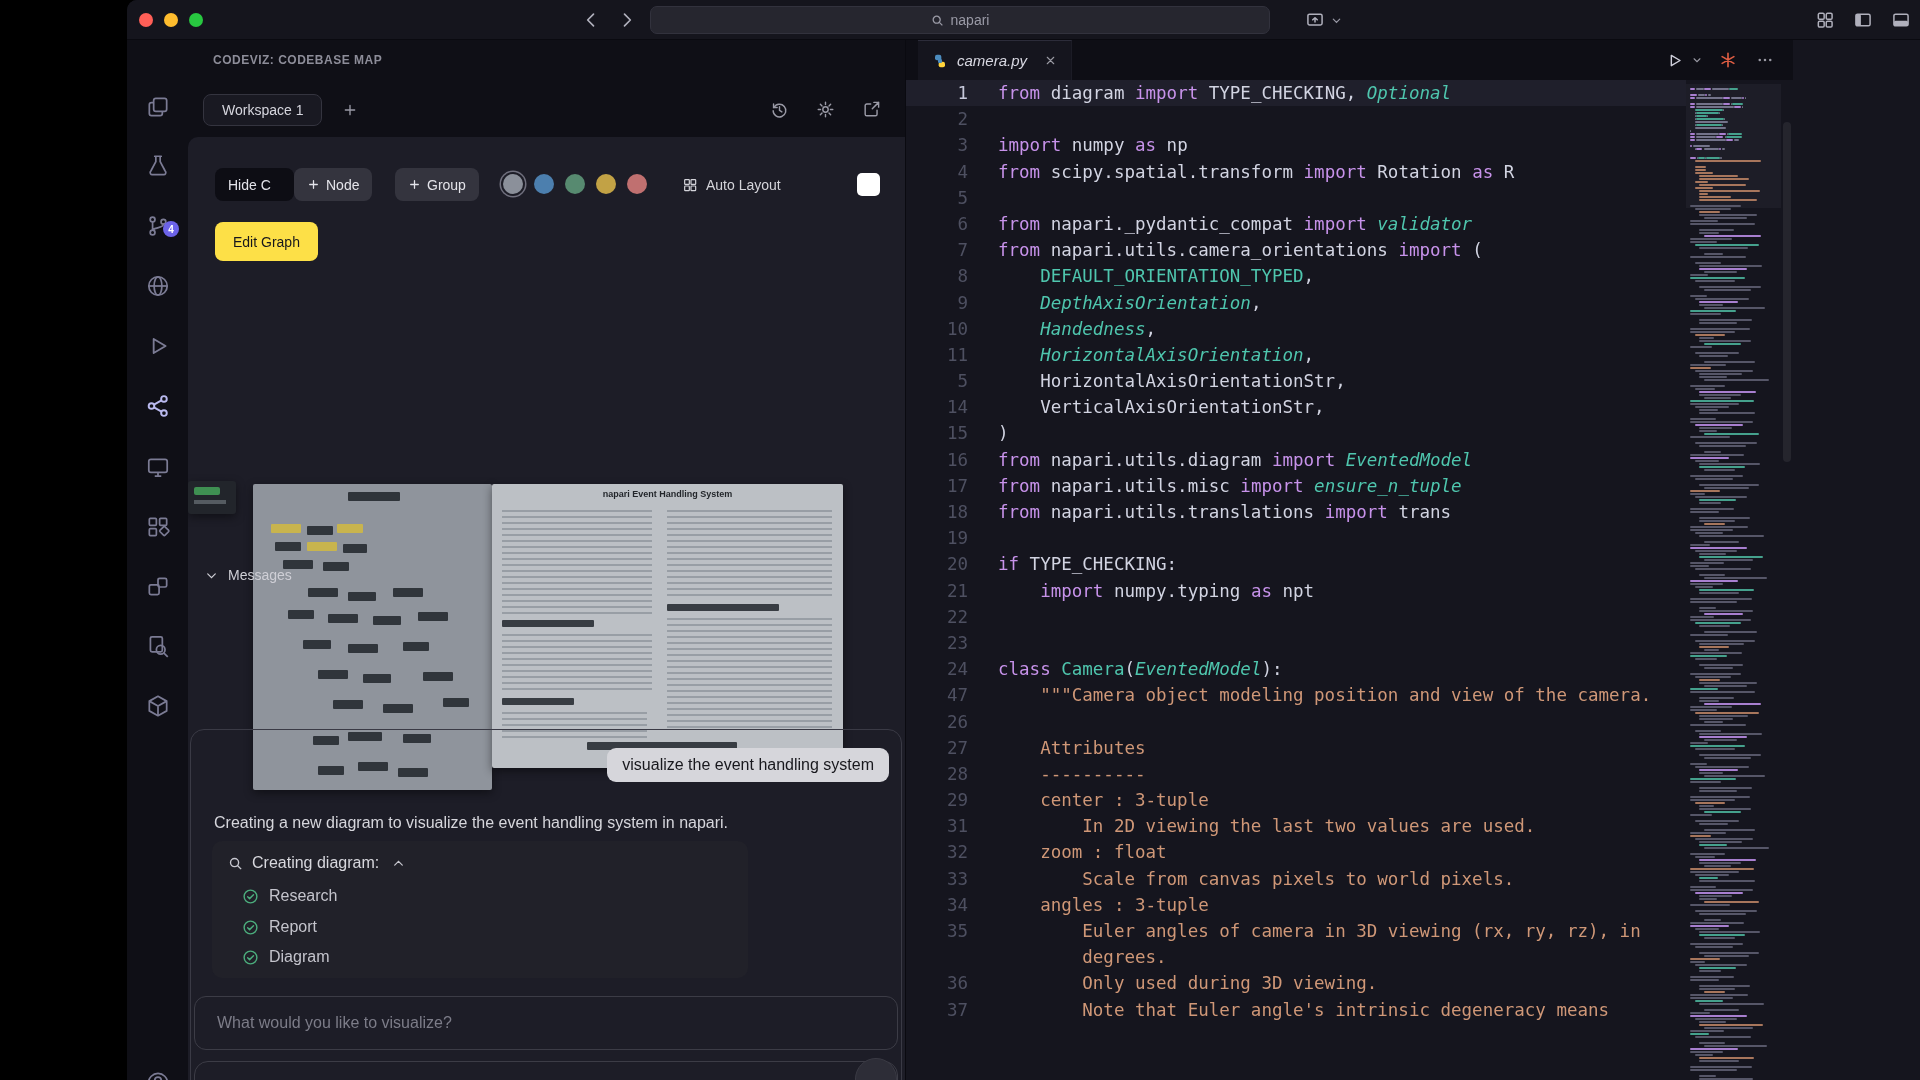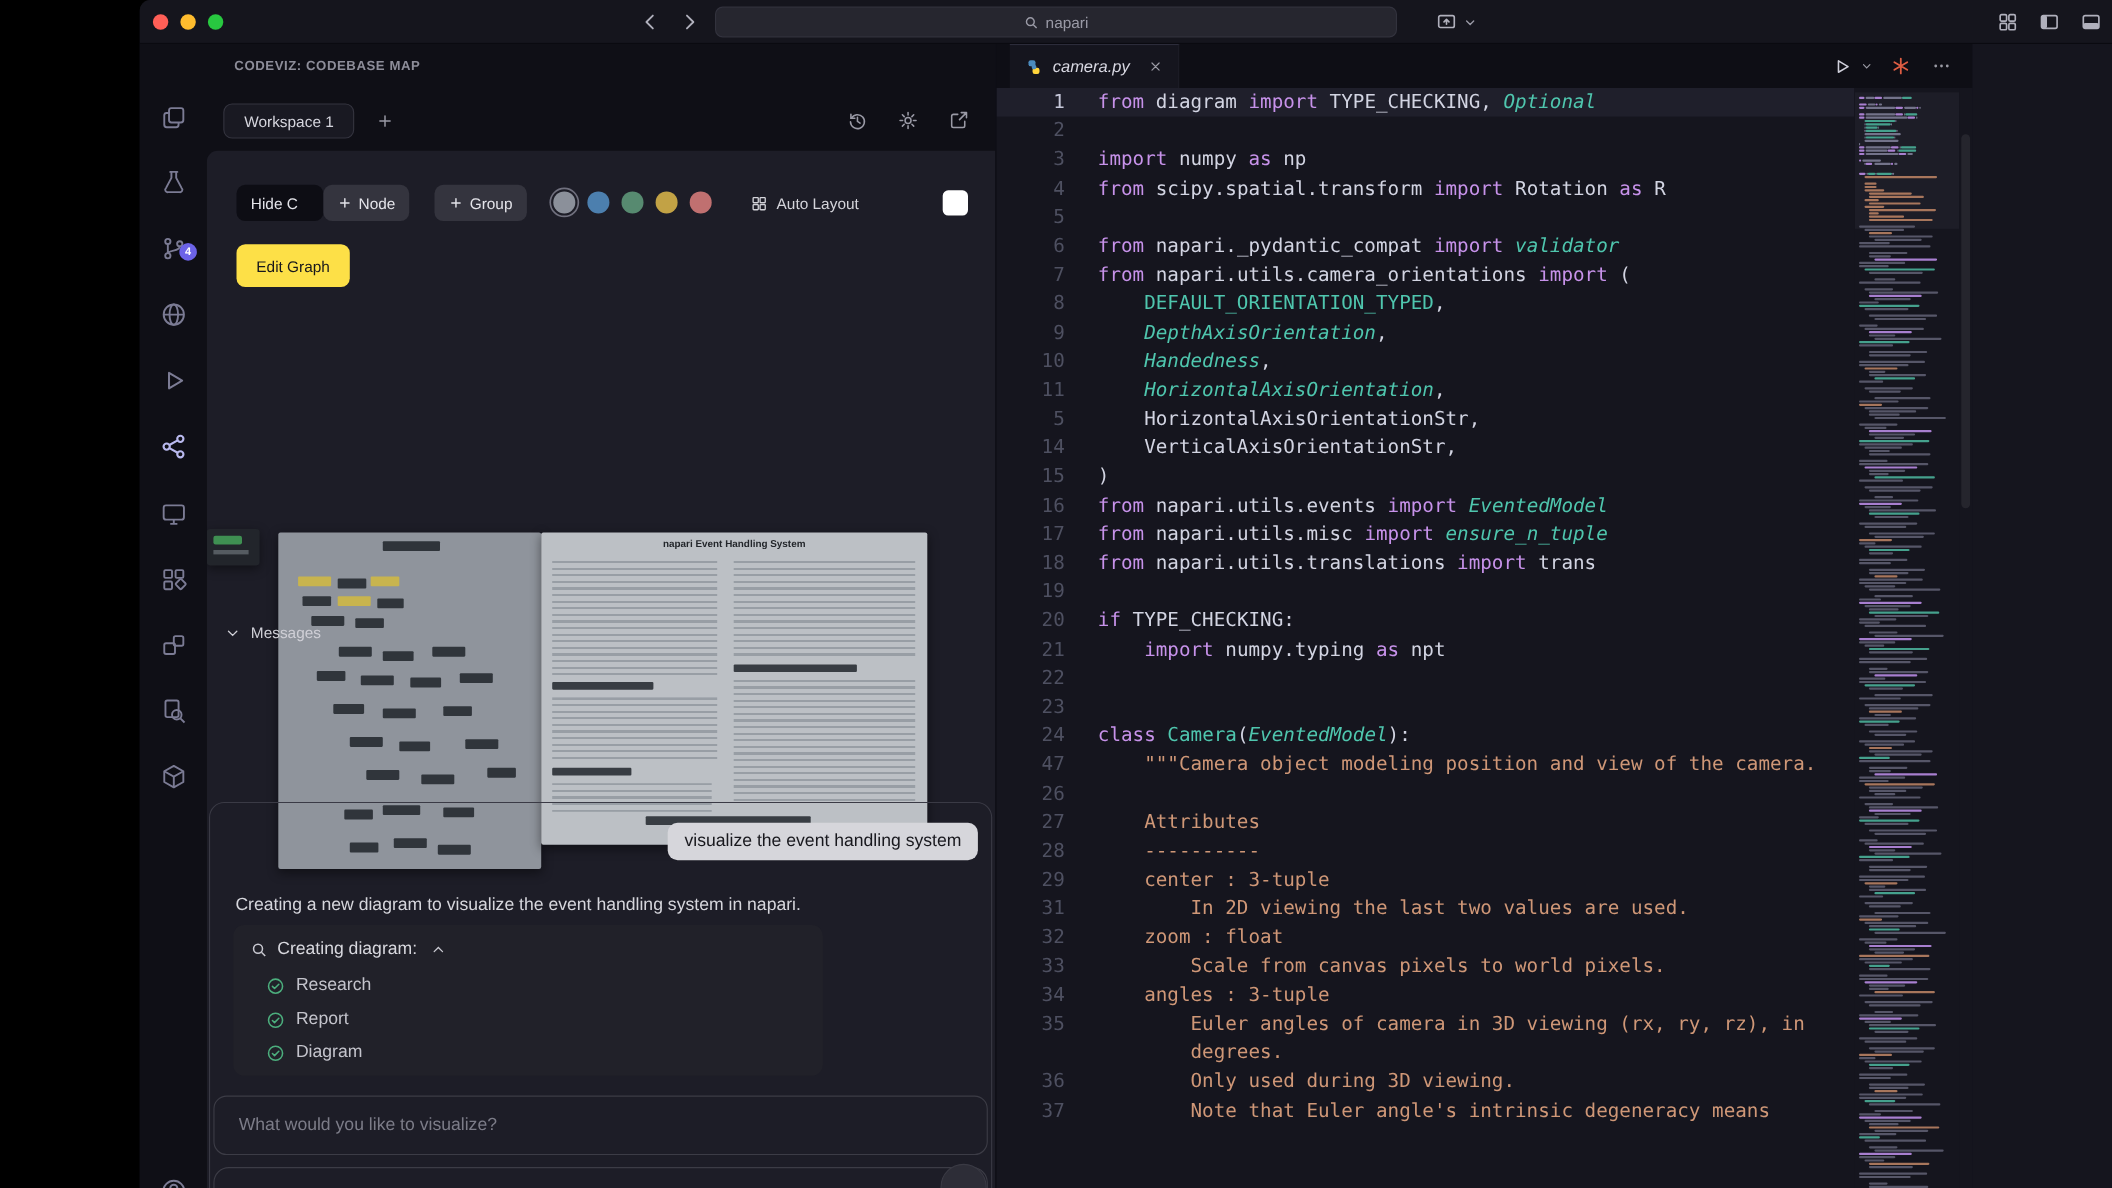--- a/index.html
+++ b/index.html
@@ -530,21 +530,21 @@
           <div class="crow"><span class="gut">5</span><span class="ctext"></span></div>
           <div class="crow"><span class="gut">6</span><span class="ctext"><span class="tk-k">from</span><span class="tk-p"> napari._pydantic_compat </span><span class="tk-k">import</span><span class="tk-p"> </span><span class="tk-t">validator</span></span></div>
           <div class="crow"><span class="gut">7</span><span class="ctext"><span class="tk-k">from</span><span class="tk-p"> napari.utils.camera_orientations </span><span class="tk-k">import</span><span class="tk-p"> (</span></span></div>
           <div class="crow"><span class="gut">8</span><span class="ctext"><span class="tk-c">    DEFAULT_ORIENTATION_TYPED</span><span class="tk-p">,</span></span></div>
           <div class="crow"><span class="gut">9</span><span class="ctext"><span class="tk-p">    </span><span class="tk-t">DepthAxisOrientation</span><span class="tk-p">,</span></span></div>
           <div class="crow"><span class="gut">10</span><span class="ctext"><span class="tk-p">    </span><span class="tk-t">Handedness</span><span class="tk-p">,</span></span></div>
           <div class="crow"><span class="gut">11</span><span class="ctext"><span class="tk-p">    </span><span class="tk-t">HorizontalAxisOrientation</span><span class="tk-p">,</span></span></div>
           <div class="crow"><span class="gut">5</span><span class="ctext"><span class="tk-p">    HorizontalAxisOrientationStr,</span></span></div>
           <div class="crow"><span class="gut">14</span><span class="ctext"><span class="tk-p">    VerticalAxisOrientationStr,</span></span></div>
           <div class="crow"><span class="gut">15</span><span class="ctext"><span class="tk-p">)</span></span></div>
-          <div class="crow"><span class="gut">16</span><span class="ctext"><span class="tk-k">from</span><span class="tk-p"> napari.utils.events </span><span class="tk-k">import</span><span class="tk-p"> </span><span class="tk-t">EventedModel</span></span></div>
+          <div class="crow"><span class="gut">16</span><span class="ctext"><span class="tk-k">from</span><span class="tk-p"> napari.utils.diagram </span><span class="tk-k">import</span><span class="tk-p"> </span><span class="tk-t">EventedModel</span></span></div>
           <div class="crow"><span class="gut">17</span><span class="ctext"><span class="tk-k">from</span><span class="tk-p"> napari.utils.misc </span><span class="tk-k">import</span><span class="tk-p"> </span><span class="tk-t">ensure_n_tuple</span></span></div>
           <div class="crow"><span class="gut">18</span><span class="ctext"><span class="tk-k">from</span><span class="tk-p"> napari.utils.translations </span><span class="tk-k">import</span><span class="tk-p"> trans</span></span></div>
           <div class="crow"><span class="gut">19</span><span class="ctext"></span></div>
           <div class="crow"><span class="gut">20</span><span class="ctext"><span class="tk-k">if</span><span class="tk-p"> TYPE_CHECKING:</span></span></div>
           <div class="crow"><span class="gut">21</span><span class="ctext"><span class="tk-p">    </span><span class="tk-k">import</span><span class="tk-p"> numpy.typing </span><span class="tk-k">as</span><span class="tk-p"> npt</span></span></div>
           <div class="crow"><span class="gut">22</span><span class="ctext"></span></div>
           <div class="crow"><span class="gut">23</span><span class="ctext"></span></div>
           <div class="crow"><span class="gut">24</span><span class="ctext"><span class="tk-k">class</span><span class="tk-p"> </span><span class="tk-c">Camera</span><span class="tk-p">(</span><span class="tk-t">EventedModel</span><span class="tk-p">):</span></span></div>
           <div class="crow"><span class="gut">47</span><span class="ctext"><span class="tk-s">    """Camera object modeling position and view of the camera.</span></span></div>
           <div class="crow"><span class="gut">26</span><span class="ctext"></span></div>

